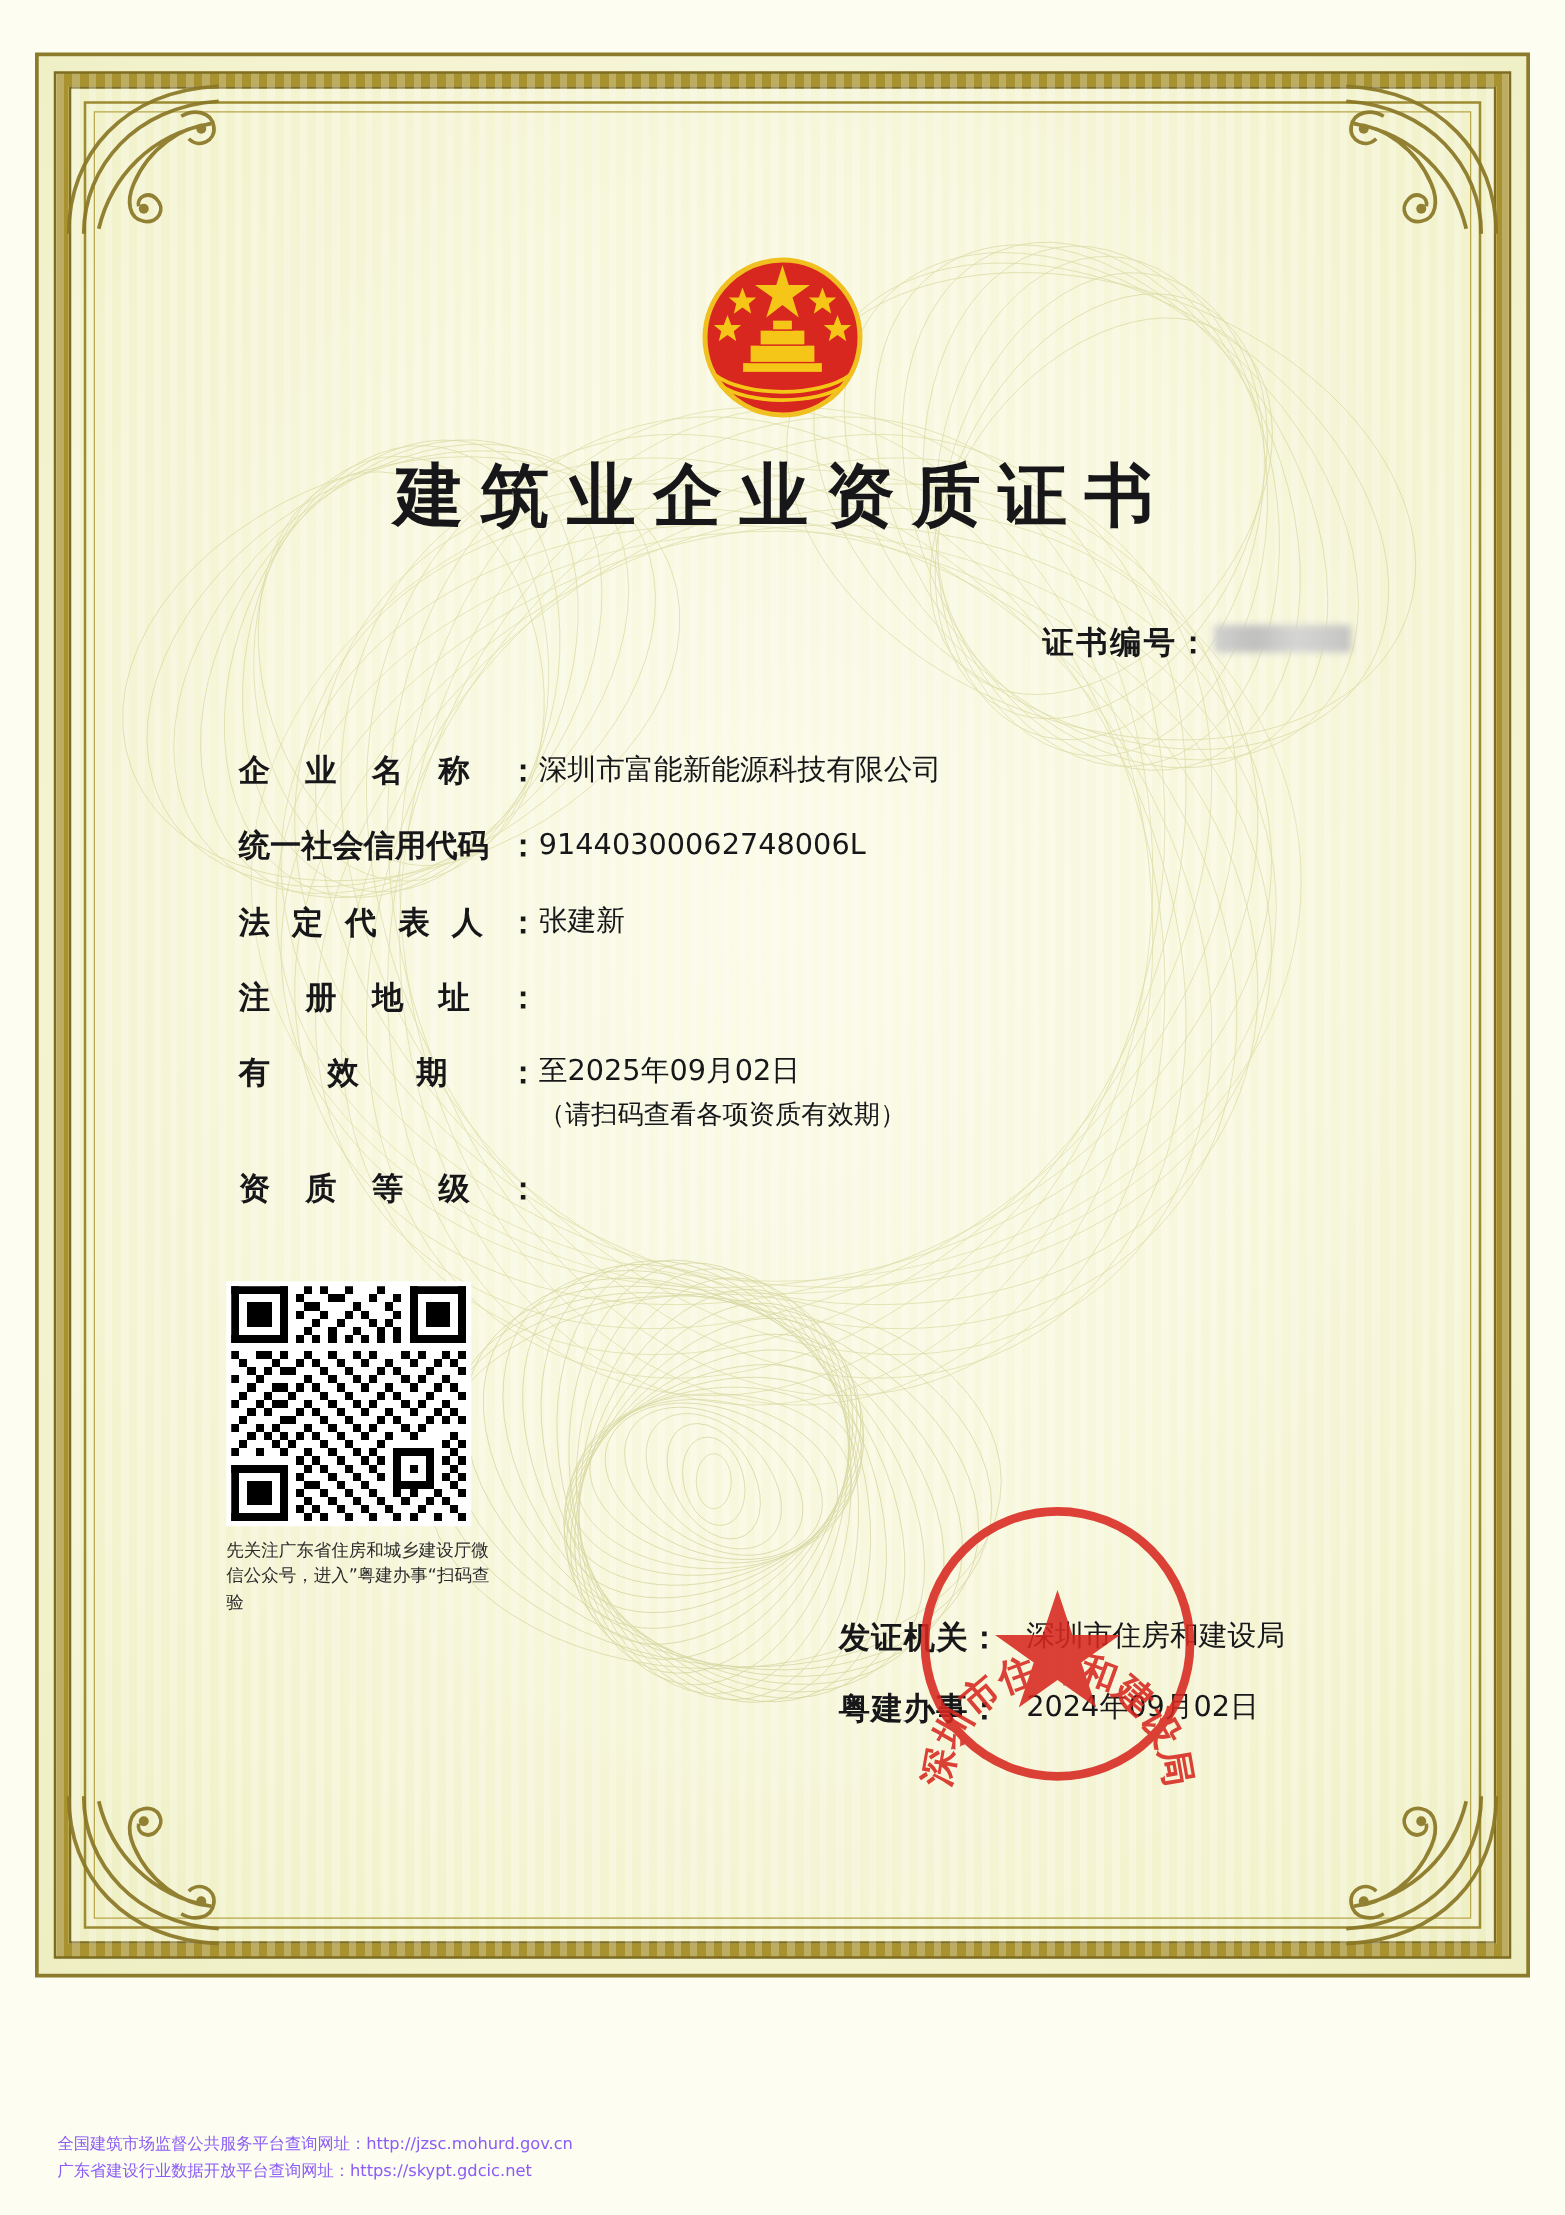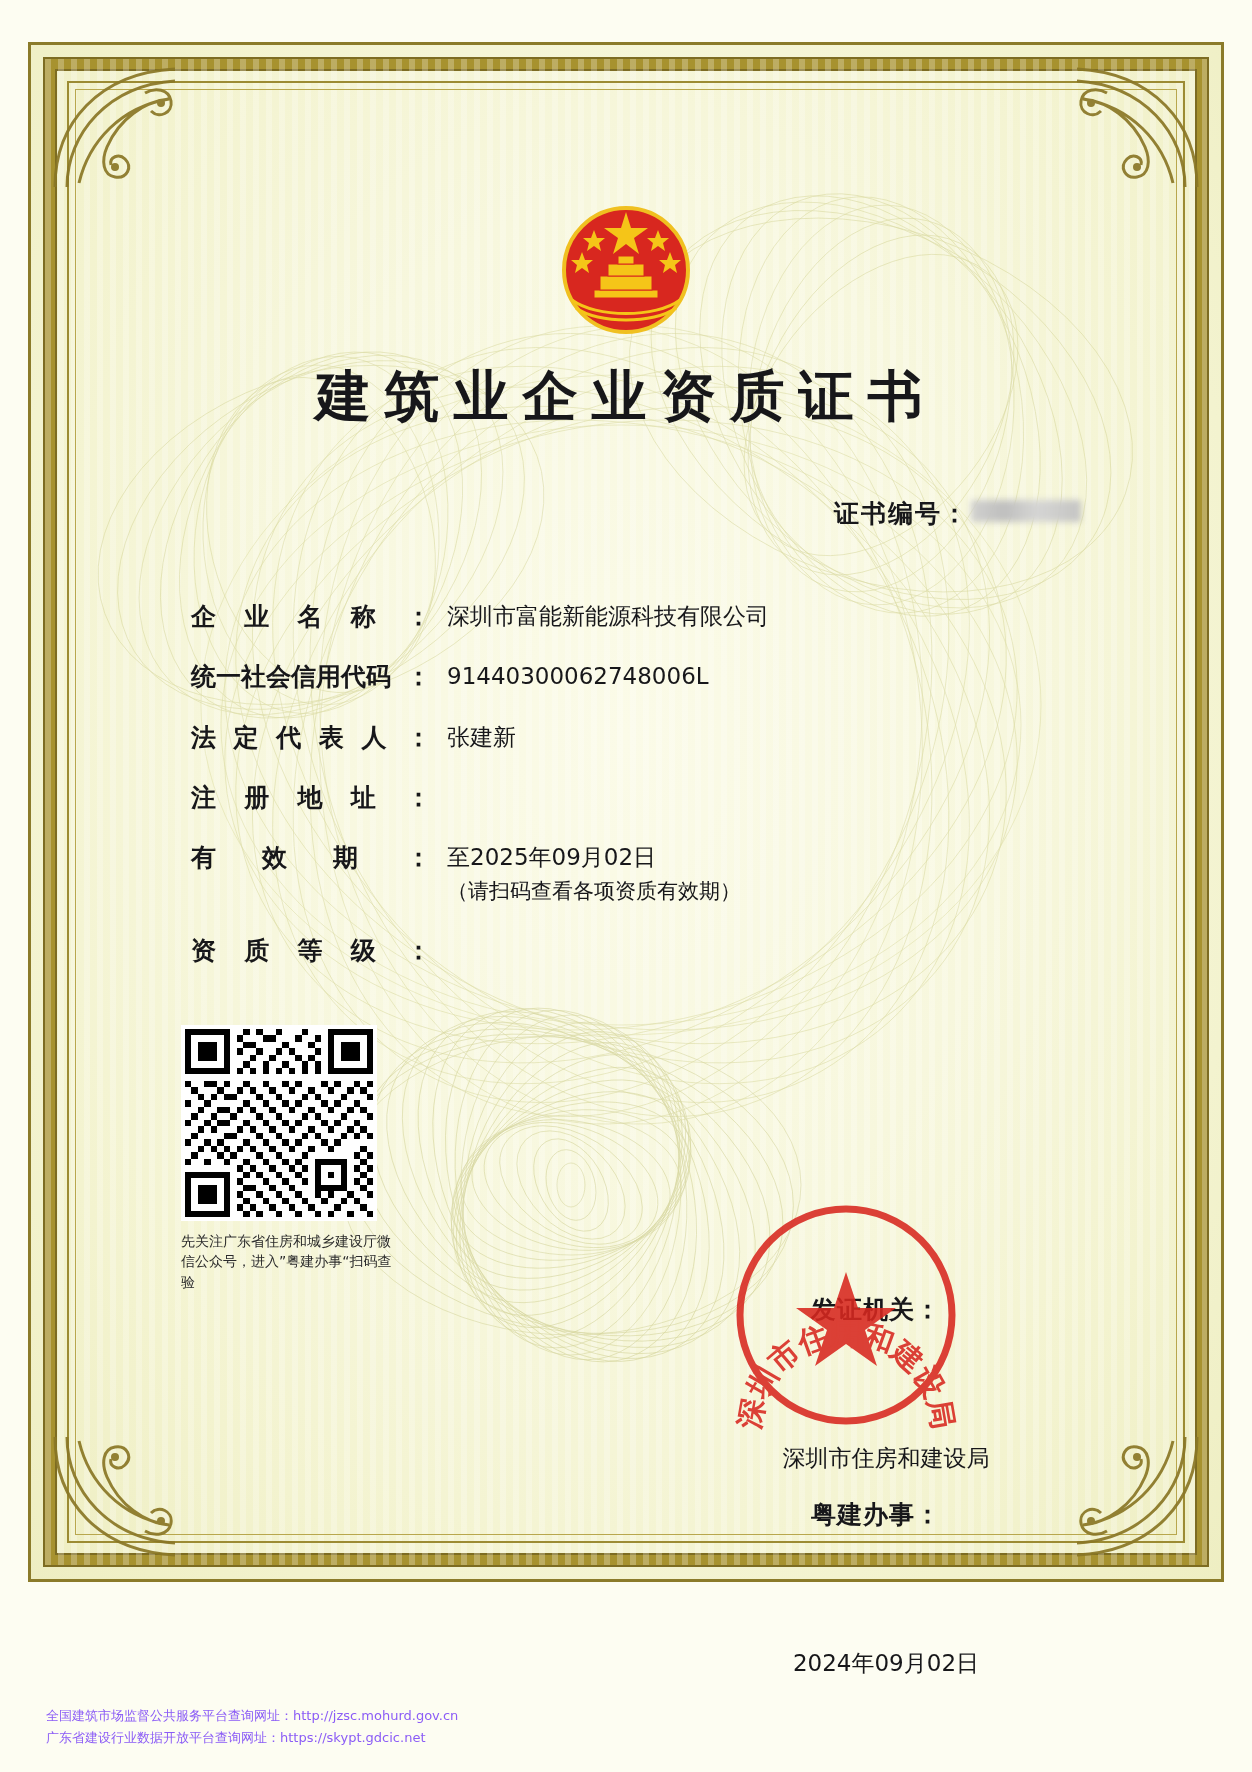--- a/index.html
+++ b/index.html
@@ -75,36 +75,36 @@
   .fields{position:absolute;left:160px;top:555px;right:120px;}
   .row{display:flex;align-items:flex-start;margin-bottom:27px;}
   .label{
     width:240px;flex:0 0 240px;font-size:25px;color:#17171a;font-weight:bold;
     display:flex;justify-content:space-between;
     letter-spacing:0px;
   }
   .label span.t{display:inline-block;}
   .label .colon{margin-left:2px;}
   .value{
-    font-size:23px;color:#17171a;line-height:1.45;max-width:700px;margin-left:16px;
+    font-size:23px;color:#17171a;line-height:1.45;max-width:700px;
   }
   .sub{font-size:21px;color:#17171a;display:block;margin-top:2px;}
   .stars{display:block;font-size:21px;letter-spacing:2px;margin-top:-2px;}
 
   
   .qr-wrap{position:absolute;left:150px;top:980px;width:200px;}
   .qr{width:196px;height:196px;background:#fff;padding:4px;box-sizing:border-box;}
   .qr svg{display:block;}
   .qr-note{
     margin-top:10px;font-size:14px;color:#2b2b2b;line-height:1.45;width:220px;
   }
 
   
   .issuer{position:absolute;right:120px;top:1248px;text-align:left;width:430px;}
-  .issue-row{display:flex;align-items:center;margin-bottom:24px;flex-direction:column;}
+  .issue-row{display:flex;align-items:flex-start;margin-bottom:24px;}
   .issue-label{font-size:25px;font-weight:bold;color:#17171a;letter-spacing:1px;width:150px;flex:0 0 150px;}
   .issue-val{font-size:23px;color:#17171a;}
 
   
   .seal{
     position:absolute;left:700px;top:1155px;width:230px;height:230px;
     pointer-events:none;
   }
   .seal svg{display:block;}
 

